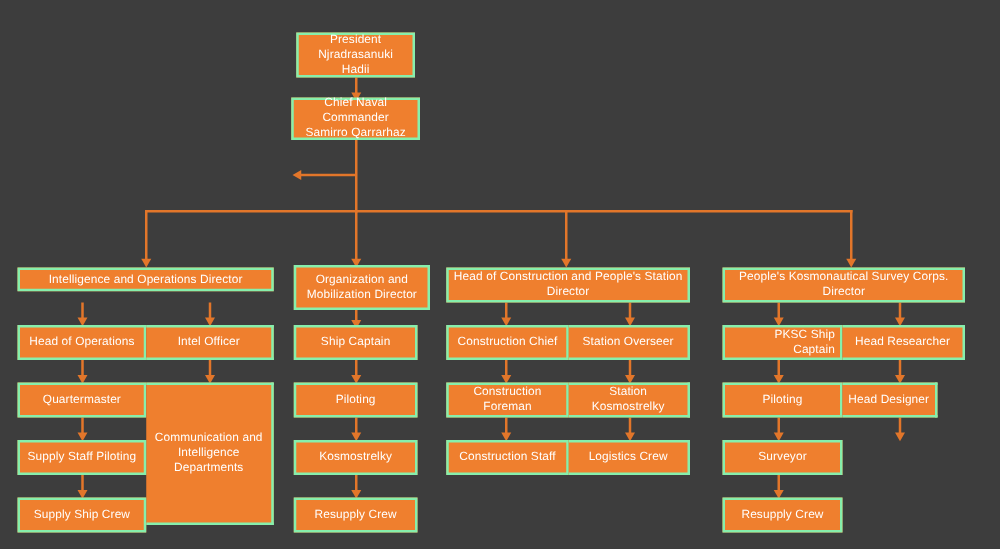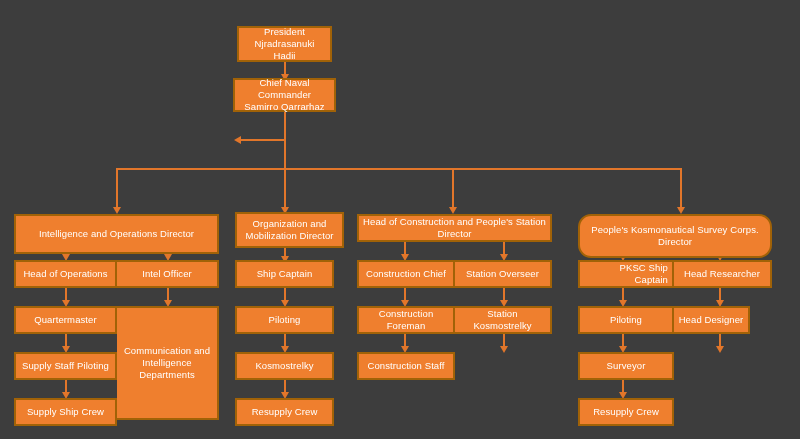--- a/index.html
+++ b/index.html
@@ -10,21 +10,21 @@
     overflow: hidden;
   }
   #chart {
     position: relative;
     width: 800px; height: 439px;
     background: #3d3d3d;
   }
   .node {
     position: absolute;
     background: #ef7f2e;
-    border: 2px solid #a16207;
+    border: 2px solid #86efac;
     color: #ffffff;
     font-size: 9.5px;
     line-height: 12px;
     letter-spacing: 0.1px;
     display: flex;
     align-items: center;
     justify-content: center;
     text-align: center;
     padding: 2px 4px;
     white-space: pre-line;
@@ -138,21 +138,21 @@
   <div class="conn v" style="left:622px; top:380px; height:14px;"></div>
   <div class="arrow down" style="left:619px; top:392px;"></div>
 
   <div class="node" style="left:237px; top:26px; width:95px; height:36px;">President
 Njradrasanuki Hadii</div>
 
   <div class="node" style="left:233px; top:78px; width:103px; height:34px;">Chief Naval Commander
 Samirro Qarrarhaz</div>
 
 
-  <div class="node" style="left:14px; top:214px; width:205px; height:40px;">Intelligence and Operations Director</div>
+  <div class="node" style="left:14px; top:214px; width:205px; height:19px;">Intelligence and Operations Director</div>
 
   <div class="node" style="left:14px; top:260px; width:103px; height:28px;">Head of Operations</div>
   <div class="node nb-left" style="left:117px; top:260px; width:102px; height:28px;">Intel Officer</div>
 
   <div class="node" style="left:14px; top:306px; width:103px; height:28px;">Quartermaster</div>
   <div class="node nb-left" style="left:117px; top:306px; width:102px; height:114px;">Communication and
 Intelligence
 Departments</div>
 
   <div class="node" style="left:14px; top:352px; width:103px; height:28px;">Supply Staff Piloting</div>
@@ -172,22 +172,23 @@
 
   <div class="node" style="left:357px; top:214px; width:195px; height:28px;">Head of Construction and People's Station Director</div>
 
   <div class="node" style="left:357px; top:260px; width:98px; height:28px;">Construction Chief</div>
   <div class="node nb-left" style="left:455px; top:260px; width:97px; height:28px;">Station Overseer</div>
 
   <div class="node" style="left:357px; top:306px; width:98px; height:28px;">Construction Foreman</div>
   <div class="node nb-left" style="left:455px; top:306px; width:97px; height:28px;">Station Kosmostrelky</div>
 
   <div class="node" style="left:357px; top:352px; width:98px; height:28px;">Construction Staff</div>
+  <div class="node nb-left" style="left:455px; top:352px; width:97px; height:28px;">Logistics Crew</div>
 
-  <div class="node" style="left:578px; top:214px; width:194px; height:44px;border-radius:13px;">People's Kosmonautical Survey Corps. Director</div>
+  <div class="node" style="left:578px; top:214px; width:194px; height:28px;">People's Kosmonautical Survey Corps. Director</div>
 
   <div class="node" style="left:578px; top:260px; width:96px; height:28px;text-align:right;">PKSC Ship Captain</div>
   <div class="node nb-left" style="left:674px; top:260px; width:98px; height:28px;">Head Researcher</div>
 
   <div class="node" style="left:578px; top:306px; width:96px; height:28px;">Piloting</div>
   <div class="node nb-left" style="left:674px; top:306px; width:76px; height:28px;">Head Designer</div>
 
   <div class="node" style="left:578px; top:352px; width:96px; height:28px;">Surveyor</div>
 
   <div class="node" style="left:578px; top:398px; width:96px; height:28px;">Resupply Crew</div>

